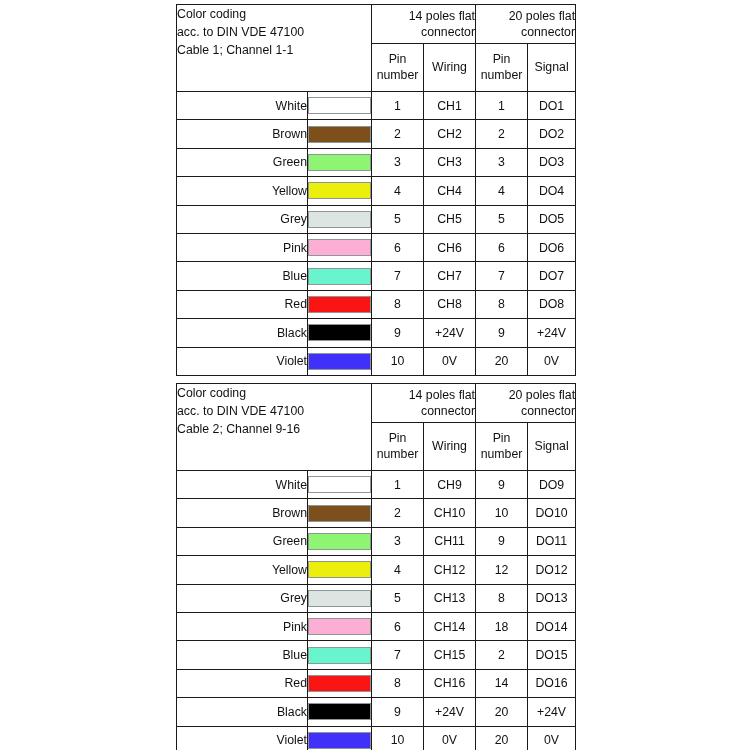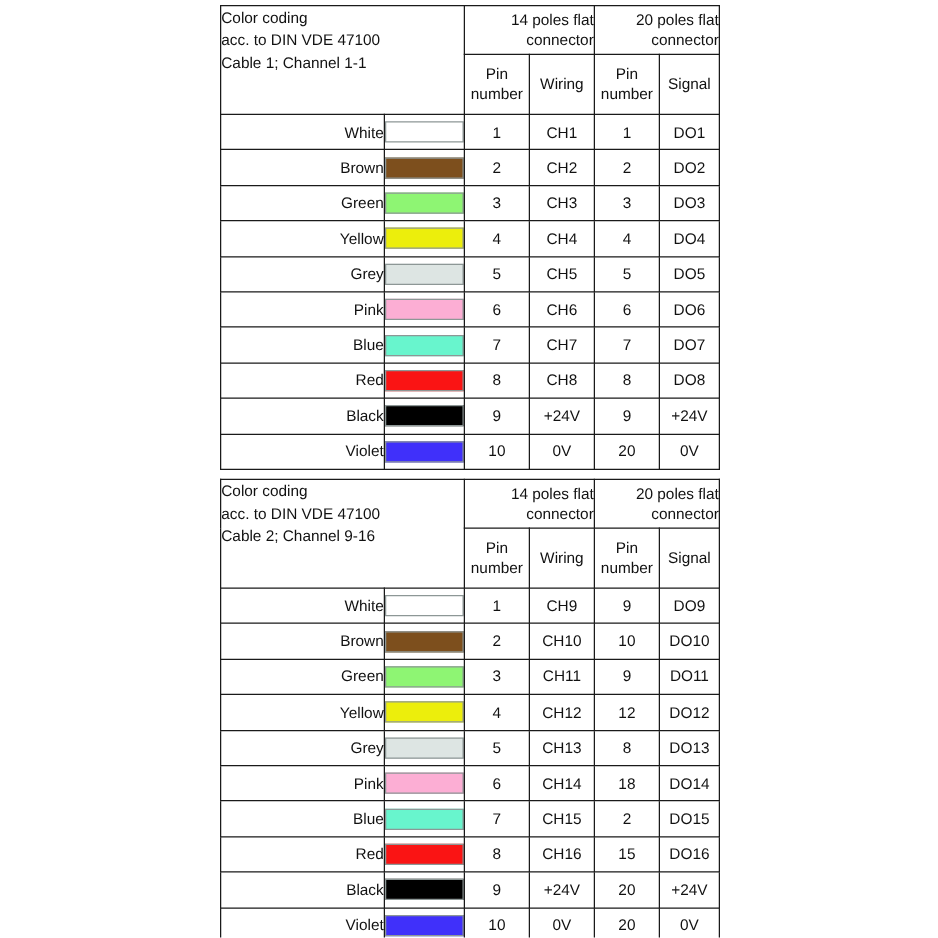--- a/index.html
+++ b/index.html
@@ -340,21 +340,21 @@
           <td class="row-cell">2</td>
           <td class="row-cell">DO15</td>
         </tr>
         <tr>
           <td class="row-color-name">Red</td>
           <td class="swatch-cell">
             <div class="swatch" style="background: rgb(250, 20, 20);"></div>
           </td>
           <td class="row-cell">8</td>
           <td class="row-cell">CH16</td>
-          <td class="row-cell">15</td>
+          <td class="row-cell">14</td>
           <td class="row-cell">DO16</td>
         </tr>
         <tr>
           <td class="row-color-name">Black</td>
           <td class="swatch-cell">
             <div class="swatch" style="background: rgb(0, 0, 0);"></div>
           </td>
           <td class="row-cell">9</td>
           <td class="row-cell">+24V</td>
           <td class="row-cell">20</td>

